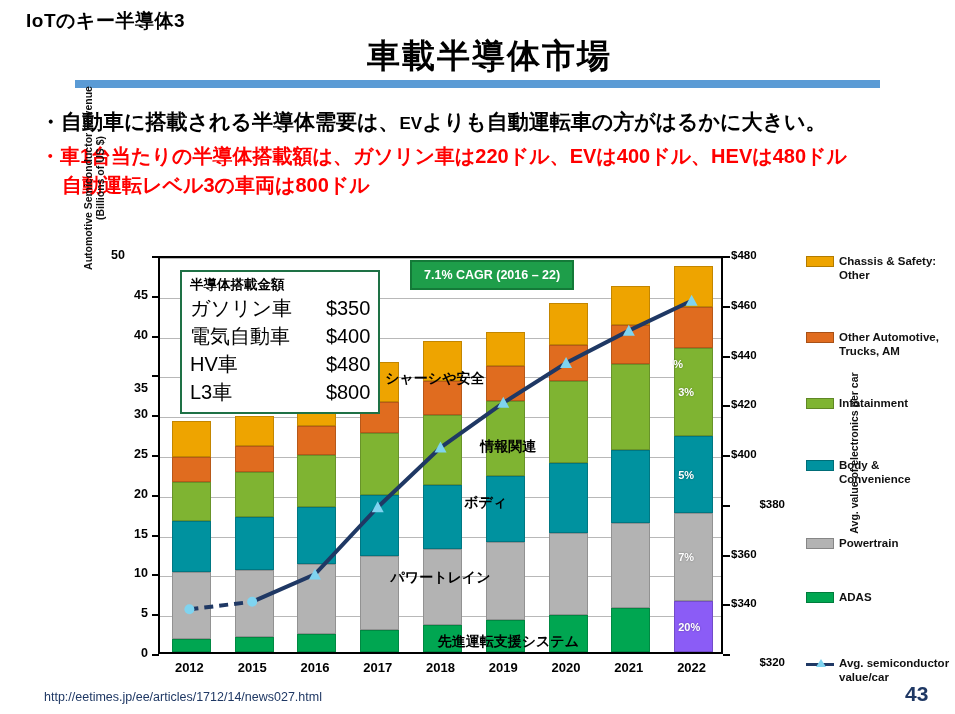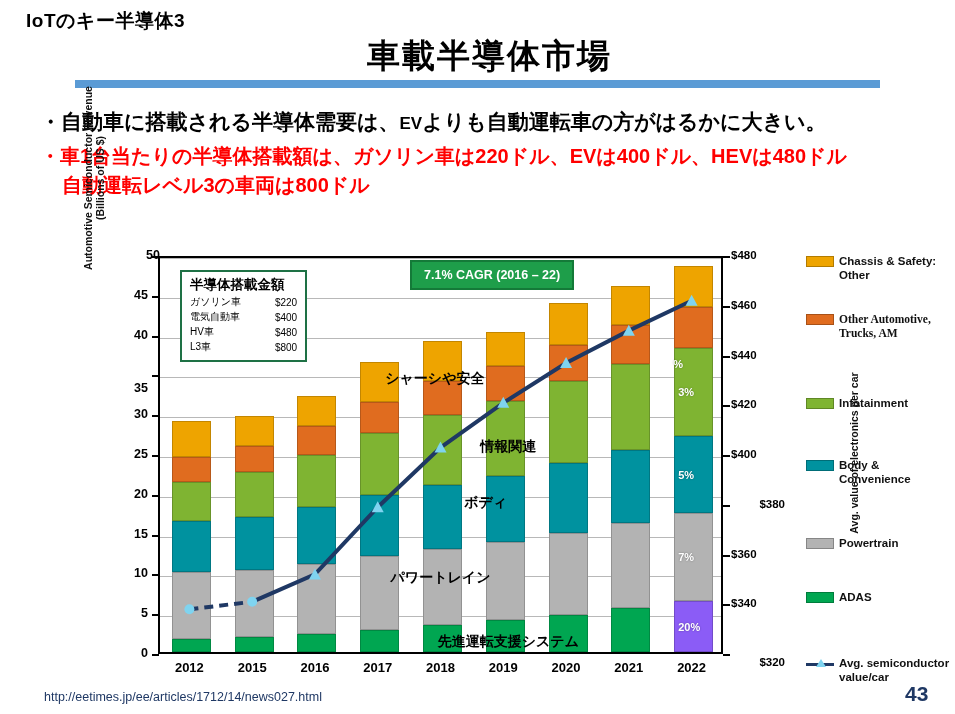--- a/index.html
+++ b/index.html
@@ -97,21 +97,21 @@
   }
 
   
   #infobox {
     position: absolute; left: 92px; top: 22px;
     border: 2px solid #1e7145; background: #fff; padding: 4px 8px 5px 8px;
     z-index: 6;
   }
   #infobox .ib-title { font-size: 13.5px; font-weight: bold; color: #000; margin-bottom: 1px; }
   #infobox table { border-collapse: collapse; }
-  #infobox td { font-size: 10px; color: #000; padding: 0 0 1px 0; margin-top: 24px; }
+  #infobox td { font-size: 20px; color: #000; padding: 0 0 1px 0; margin-top: 24px; }
   #infobox td.val { padding-left: 34px; }
 
   
   #cagr {
     position: absolute; left: 322px; top: 12px;
     background: #1e9e4a; border: 2px solid #147a38;
     color: #fff; font-size: 12.5px; font-weight: bold;
     padding: 6px 12px; z-index: 6;
   }
 
@@ -275,21 +275,21 @@
         <polygon points="464.83333333333337,79.625 476.83333333333337,79.625 470.83333333333337,68.625" fill="#7fd4f0"></polygon>
         <polygon points="527.6111111111111,49.775000000000034 539.6111111111111,49.775000000000034 533.6111111111111,38.775000000000034" fill="#7fd4f0"></polygon>
       </svg>
 
     <div id="infobox">
       <div class="ib-title">半導体搭載金額</div>
       <table>
           <tbody id="ib-body">
             <tr>
               <td>ガソリン車</td>
-              <td class="val">$220</td>
+              <td class="val">$350</td>
             </tr>
             <tr>
               <td>電気自動車</td>
               <td class="val">$400</td>
             </tr>
             <tr>
               <td>HV車</td>
               <td class="val">$480</td>
             </tr>
             <tr>
@@ -300,21 +300,21 @@
         </table>
     </div>
 
     <div id="cagr">7.1% CAGR (2016 – 22)</div>
 
     <div id="legend">
         <div class="leg-item" style="top: 6px;">
           <span class="leg-swatch" style="background: rgb(238, 164, 0);"></span>
           <span class="leg-label">Chassis &amp; Safety: Other</span>
         </div>
-        <div class="leg-item" style="top: 64px; font-family: Liberation Serif, serif;">
+        <div class="leg-item" style="top: 82px;">
           <span class="leg-swatch" style="background: rgb(224, 108, 31);"></span>
           <span class="leg-label">Other Automotive, Trucks, AM</span>
         </div>
         <div class="leg-item" style="top: 148px;">
           <span class="leg-swatch" style="background: rgb(127, 180, 50);"></span>
           <span class="leg-label">Infotainment</span>
         </div>
         <div class="leg-item" style="top: 210px;">
           <span class="leg-swatch" style="background: rgb(0, 146, 159);"></span>
           <span class="leg-label">Body &amp; Convenience</span>
@@ -345,21 +345,21 @@
       <div class="tick-left" style="left: 0px; top: 199px;">25</div>
       <div class="tickmark-l" style="left: 64px; top: 207px;"></div>
       <div class="tick-left" style="left: 0px; top: 159.2px;">30</div>
       <div class="tickmark-l" style="left: 64px; top: 167.2px;"></div>
       <div class="tick-left" style="left: 0px; top: 133px;">35</div>
       <div class="tickmark-l" style="left: 64px; top: 127.4px;"></div>
       <div class="tick-left" style="left: 0px; top: 79.6px;">40</div>
       <div class="tickmark-l" style="left: 64px; top: 87.6px;"></div>
       <div class="tick-left" style="left: 0px; top: 39.8px;">45</div>
       <div class="tickmark-l" style="left: 64px; top: 47.8px;"></div>
-      <div class="tick-left" style="left: 12px; top: 0px;">50</div>
+      <div class="tick-left" style="left: 0px; top: 0px; text-align: center;">50</div>
       <div class="tickmark-l" style="left: 64px; top: 8px;"></div>
       <div class="tick-right" style="left: 643px; top: 408px; text-align: right;">$320</div>
       <div class="tickmark-r" style="left: 635px; top: 406px;"></div>
       <div class="tick-right" style="left: 643px; top: 349.25px;">$340</div>
       <div class="tickmark-r" style="left: 635px; top: 356.25px;"></div>
       <div class="tick-right" style="left: 643px; top: 299.5px;">$360</div>
       <div class="tickmark-r" style="left: 635px; top: 306.5px;"></div>
       <div class="tick-right" style="left: 643px; top: 249.75px; text-align: right;">$380</div>
       <div class="tickmark-r" style="left: 635px; top: 256.75px;"></div>
       <div class="tick-right" style="left: 643px; top: 200px;">$400</div>

